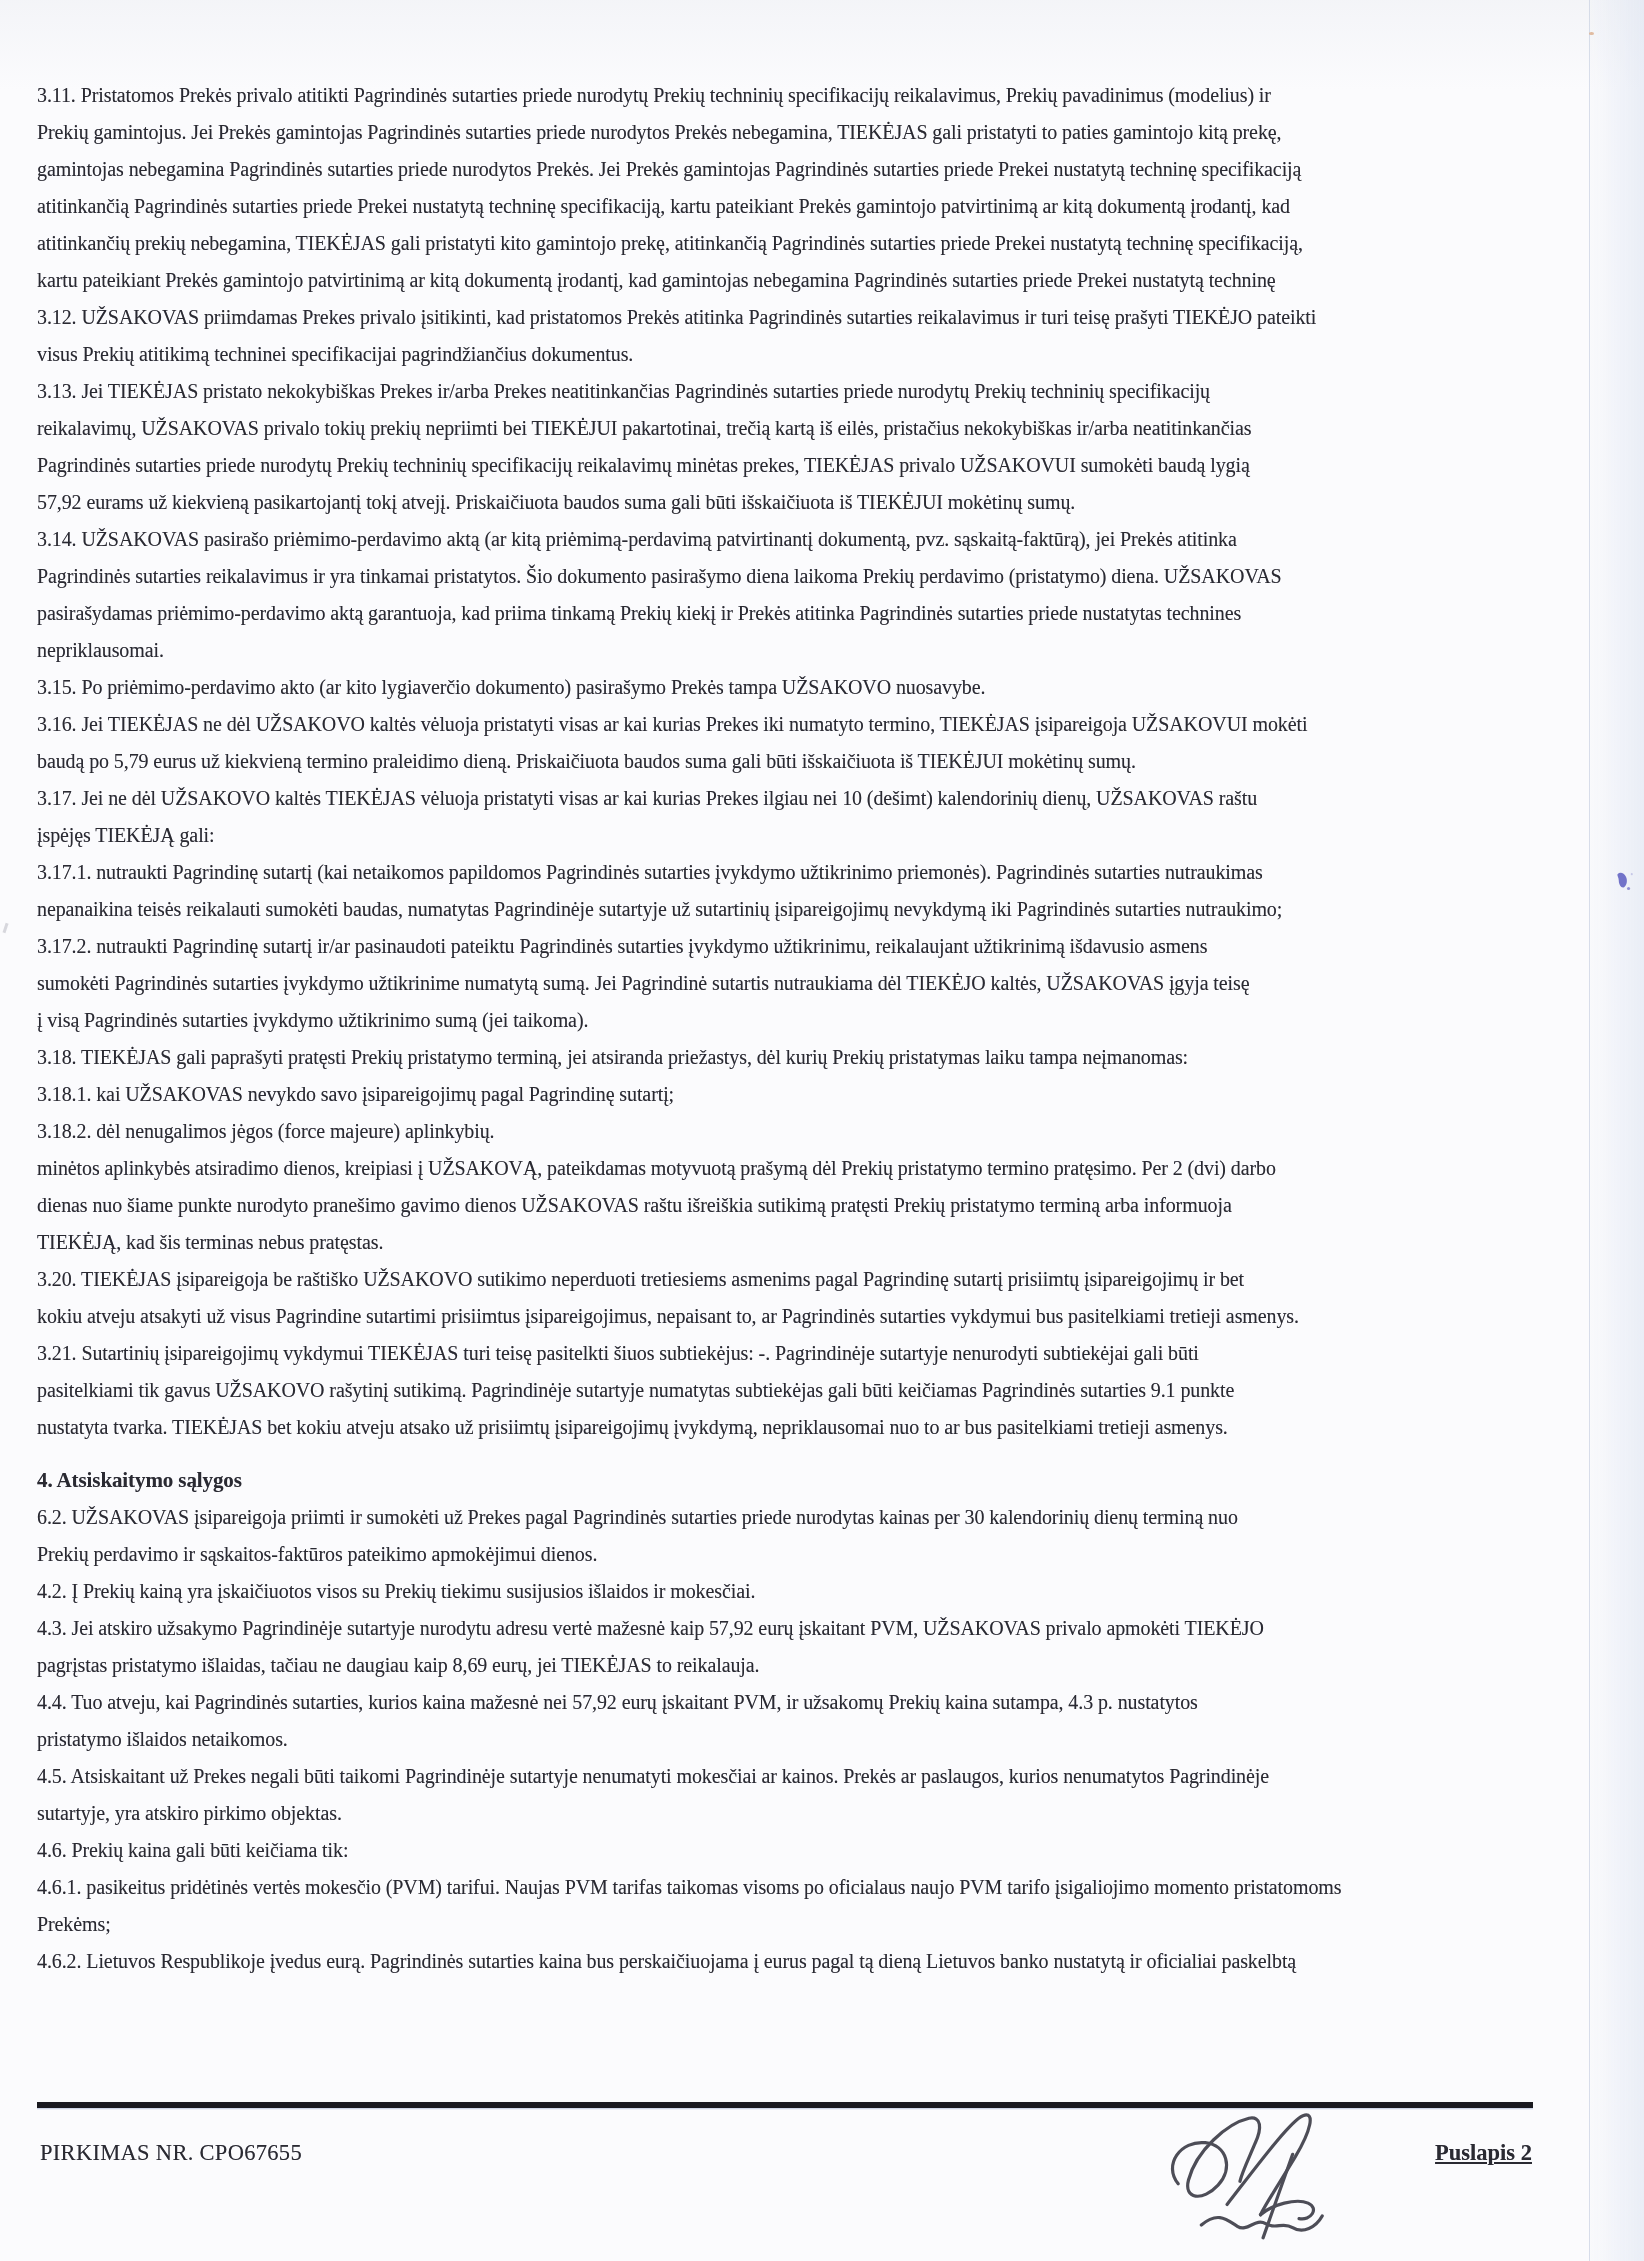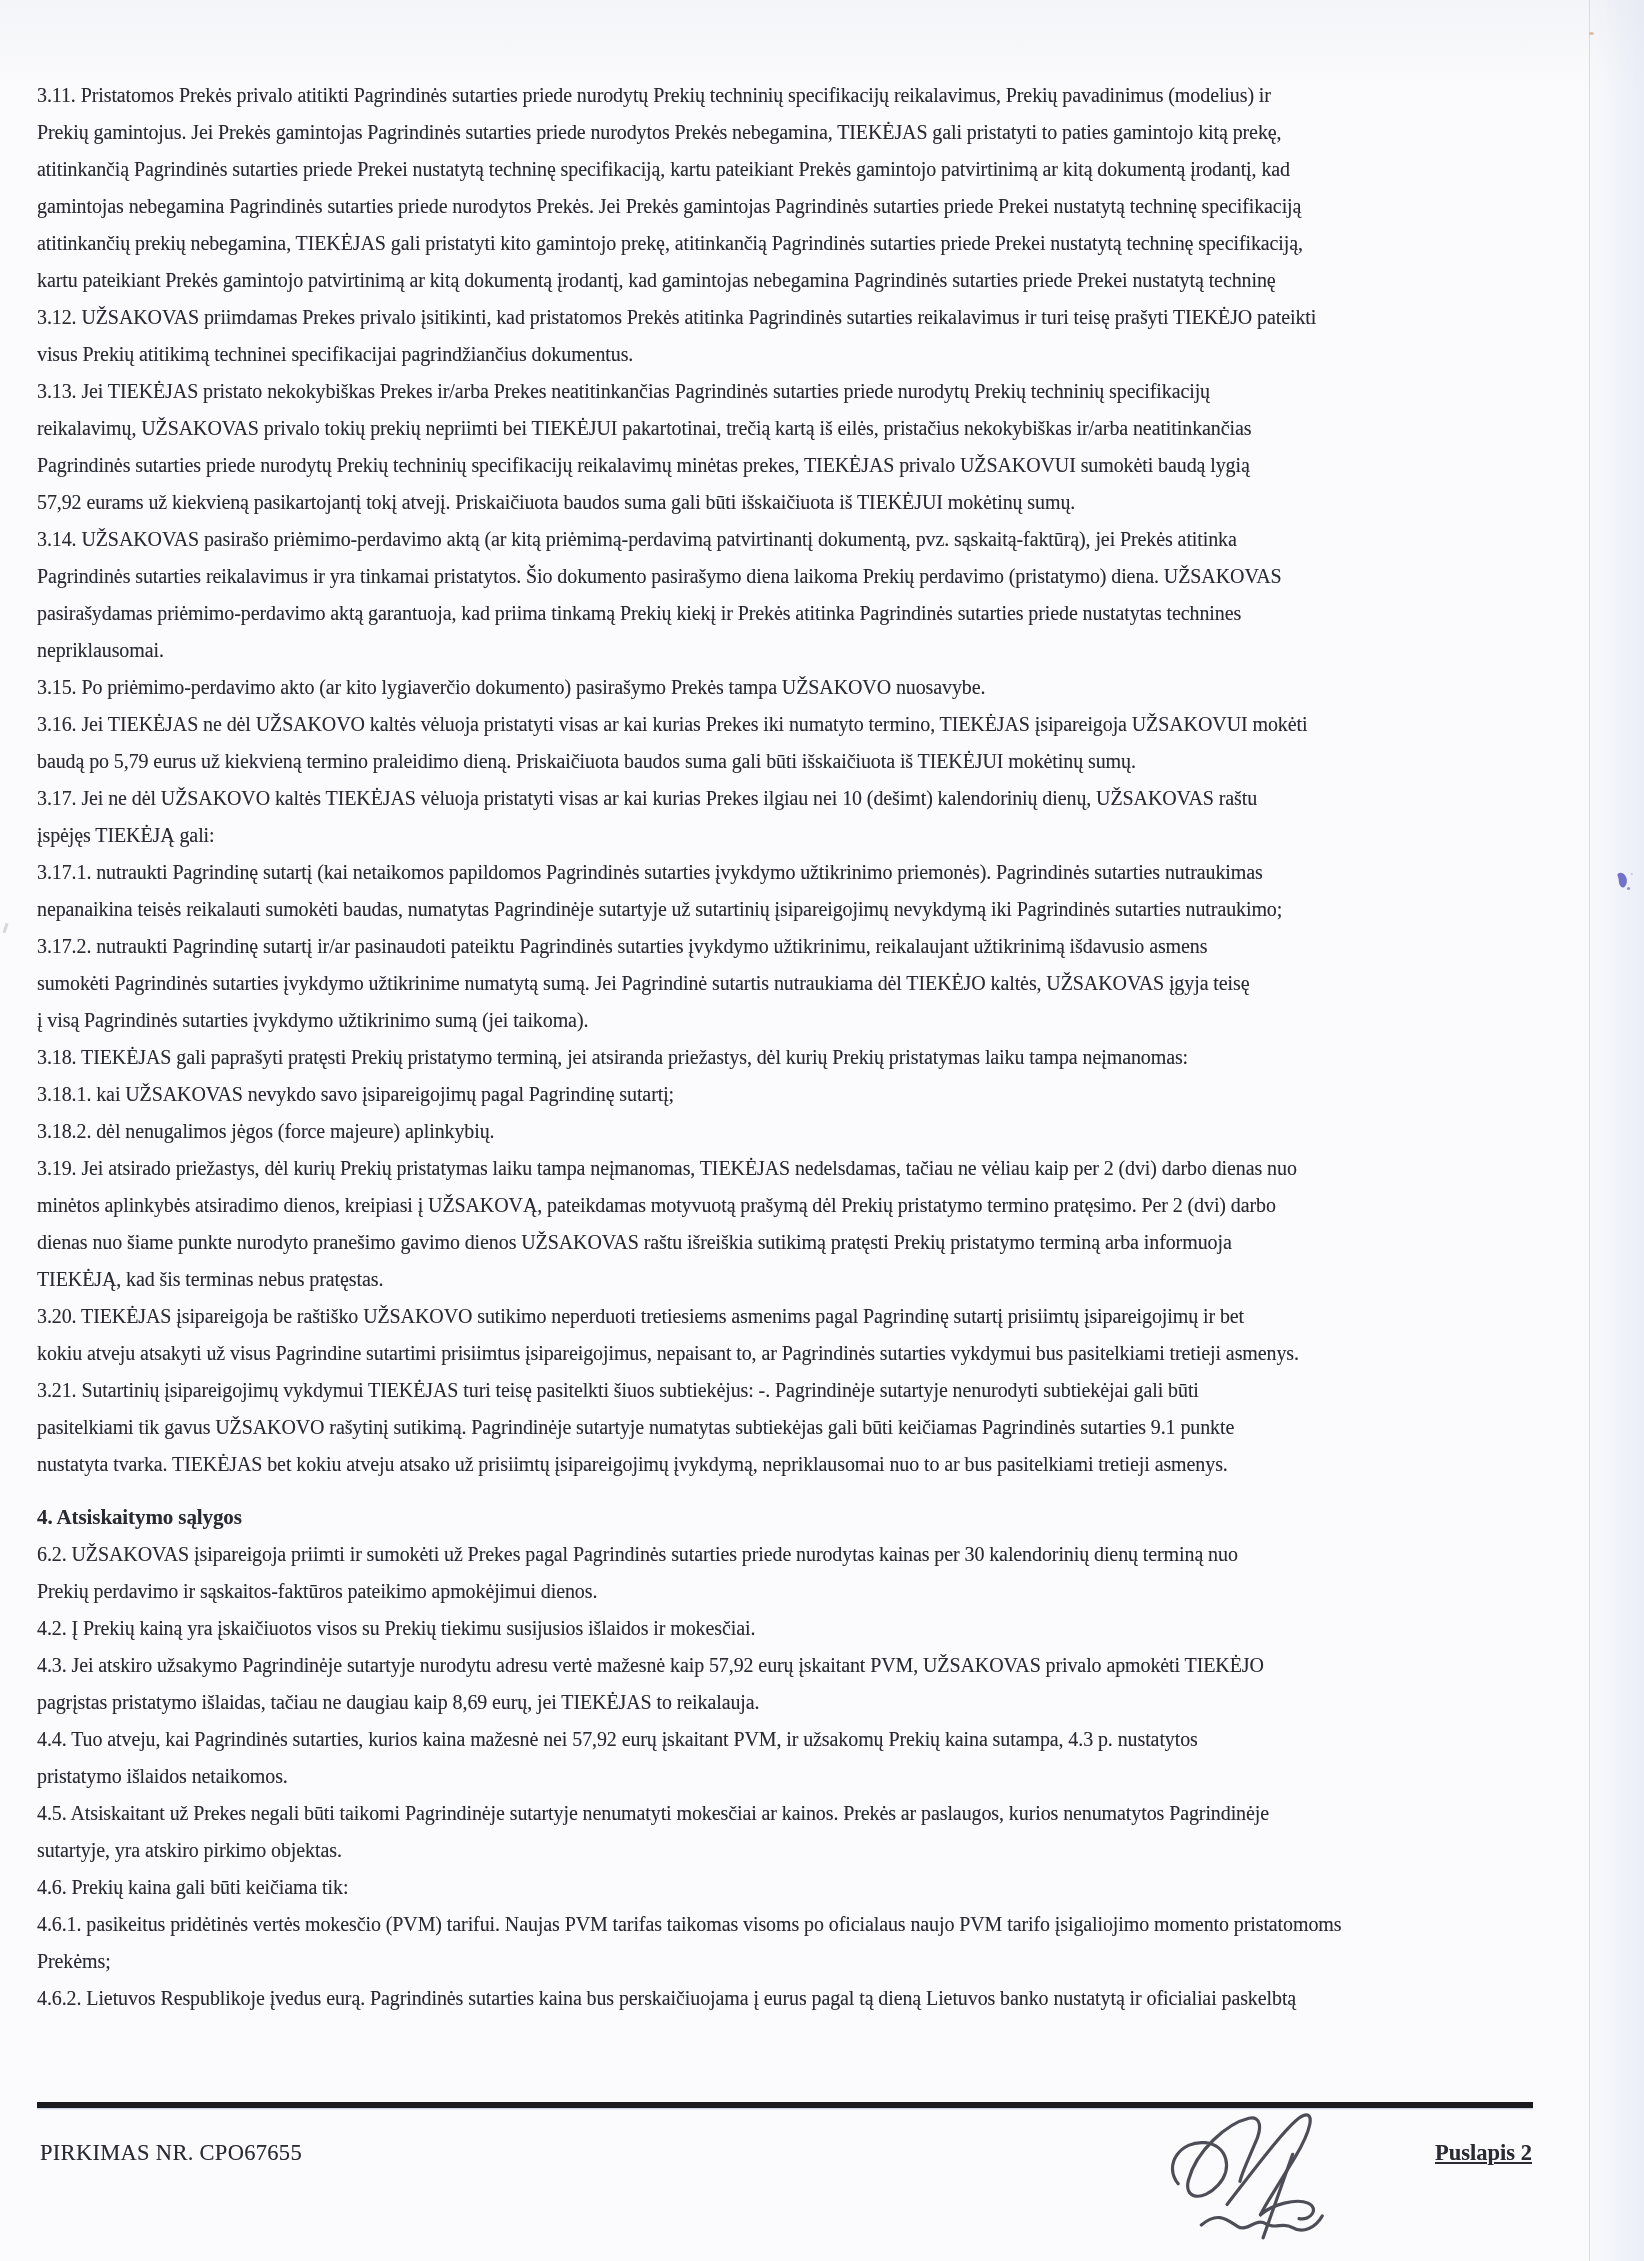--- a/index.html
+++ b/index.html
@@ -75,22 +75,22 @@
 <div class="page">
   <div class="scan-tint"></div>
   <div class="edge-band"></div>
   <div class="left-smudge"></div>
   <div class="speck"></div>
 
   <div class="content">
       <div class="para">
         <div class="ln">3.11. Pristatomos Prekės privalo atitikti Pagrindinės sutarties priede nurodytų Prekių techninių specifikacijų reikalavimus, Prekių pavadinimus (modelius) ir</div>
         <div class="ln">Prekių gamintojus. Jei Prekės gamintojas Pagrindinės sutarties priede nurodytos Prekės nebegamina, TIEKĖJAS gali pristatyti to paties gamintojo kitą prekę,</div>
+        <div class="ln">gamintojas nebegamina Pagrindinės sutarties priede nurodytos Prekės. Jei Prekės gamintojas Pagrindinės sutarties priede Prekei nustatytą techninę specifikaciją</div>
         <div class="ln">atitinkančią Pagrindinės sutarties priede Prekei nustatytą techninę specifikaciją, kartu pateikiant Prekės gamintojo patvirtinimą ar kitą dokumentą įrodantį, kad</div>
-        <div class="ln">gamintojas nebegamina Pagrindinės sutarties priede nurodytos Prekės. Jei Prekės gamintojas Pagrindinės sutarties priede Prekei nustatytą techninę specifikaciją</div>
         <div class="ln">atitinkančių prekių nebegamina, TIEKĖJAS gali pristatyti kito gamintojo prekę, atitinkančią Pagrindinės sutarties priede Prekei nustatytą techninę specifikaciją,</div>
         <div class="ln">kartu pateikiant Prekės gamintojo patvirtinimą ar kitą dokumentą įrodantį, kad gamintojas nebegamina Pagrindinės sutarties priede Prekei nustatytą techninę</div>
       </div>
       <div class="para">
         <div class="ln">3.12. UŽSAKOVAS priimdamas Prekes privalo įsitikinti, kad pristatomos Prekės atitinka Pagrindinės sutarties reikalavimus ir turi teisę prašyti TIEKĖJO pateikti</div>
         <div class="ln">visus Prekių atitikimą techninei specifikacijai pagrindžiančius dokumentus.</div>
       </div>
       <div class="para">
         <div class="ln">3.13. Jei TIEKĖJAS pristato nekokybiškas Prekes ir/arba Prekes neatitinkančias Pagrindinės sutarties priede nurodytų Prekių techninių specifikacijų</div>
         <div class="ln">reikalavimų, UŽSAKOVAS privalo tokių prekių nepriimti bei TIEKĖJUI pakartotinai, trečią kartą iš eilės, pristačius nekokybiškas ir/arba neatitinkančias</div>
@@ -126,21 +126,20 @@
       <div class="para">
         <div class="ln">3.18. TIEKĖJAS gali paprašyti pratęsti Prekių pristatymo terminą, jei atsiranda priežastys, dėl kurių Prekių pristatymas laiku tampa neįmanomas:</div>
       </div>
       <div class="para">
         <div class="ln">3.18.1. kai UŽSAKOVAS nevykdo savo įsipareigojimų pagal Pagrindinę sutartį;</div>
       </div>
       <div class="para">
         <div class="ln">3.18.2. dėl nenugalimos jėgos (force majeure) aplinkybių.</div>
       </div>
       <div class="para">
-        <div class="ln">3.19. Jei atsirado priežastys, dėl kurių Prekių pristatymas laiku tampa neįmanomas, TIEKĖJAS nedelsdamas, tačiau ne vėliau kaip per 2 (dvi) darbo dienas nuo</div>
         <div class="ln">minėtos aplinkybės atsiradimo dienos, kreipiasi į UŽSAKOVĄ, pateikdamas motyvuotą prašymą dėl Prekių pristatymo termino pratęsimo. Per 2 (dvi) darbo</div>
         <div class="ln">dienas nuo šiame punkte nurodyto pranešimo gavimo dienos UŽSAKOVAS raštu išreiškia sutikimą pratęsti Prekių pristatymo terminą arba informuoja</div>
         <div class="ln">TIEKĖJĄ, kad šis terminas nebus pratęstas.</div>
       </div>
       <div class="para">
         <div class="ln">3.20. TIEKĖJAS įsipareigoja be raštiško UŽSAKOVO sutikimo neperduoti tretiesiems asmenims pagal Pagrindinę sutartį prisiimtų įsipareigojimų ir bet</div>
         <div class="ln">kokiu atveju atsakyti už visus Pagrindine sutartimi prisiimtus įsipareigojimus, nepaisant to, ar Pagrindinės sutarties vykdymui bus pasitelkiami tretieji asmenys.</div>
       </div>
       <div class="para">
         <div class="ln">3.21. Sutartinių įsipareigojimų vykdymui TIEKĖJAS turi teisę pasitelkti šiuos subtiekėjus: -. Pagrindinėje sutartyje nenurodyti subtiekėjai gali būti</div>

